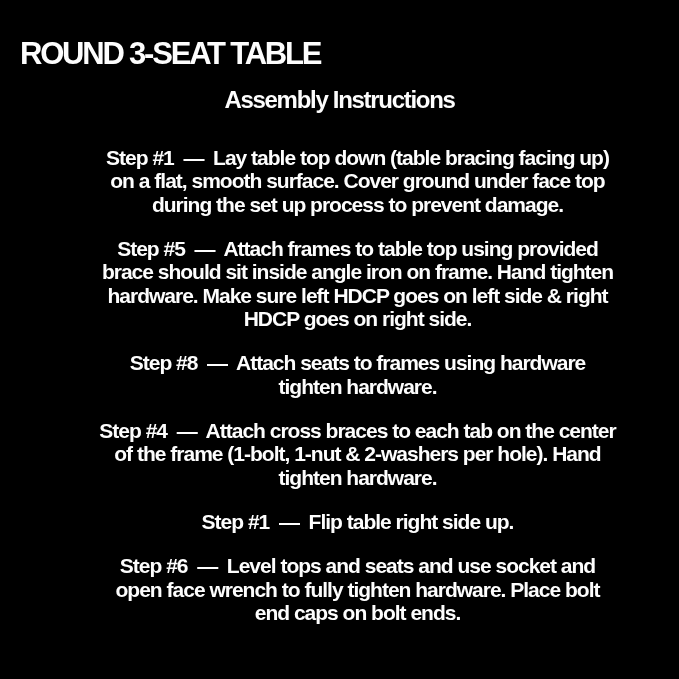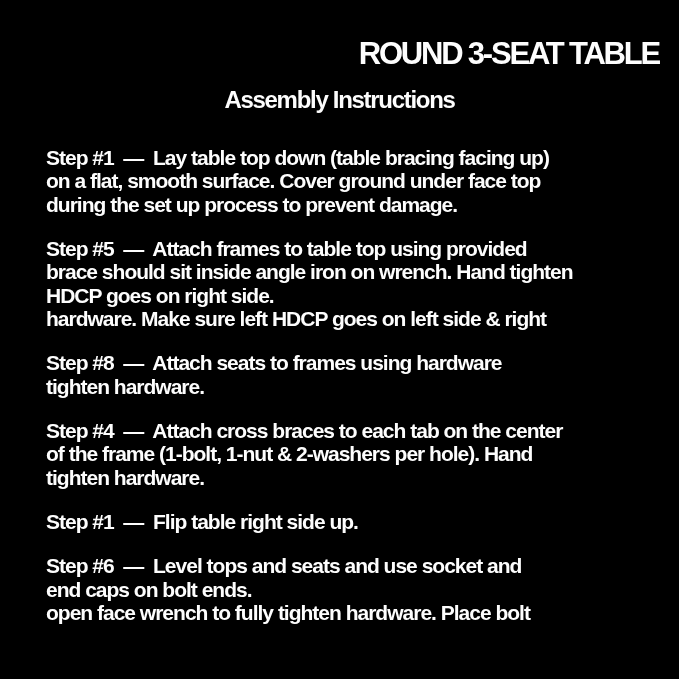--- a/index.html
+++ b/index.html
@@ -11,21 +11,21 @@
     font-weight: 700;
     -webkit-font-smoothing: antialiased;
   }
   .sheet {
     width: 679px;
     height: 679px;
     background: #000000;
   }
   .title {
     margin: 36px 20px 0 20px;
-    text-align: right;
+    text-align: left;
     font-size: 31px;
     line-height: 36px;
     letter-spacing: -2.2px;
     font-weight: 700;
   }
   .subtitle {
     margin: 14px 20px 0 20px;
     text-align: center;
     font-size: 24px;
     line-height: 28px;
@@ -37,51 +37,52 @@
   }
   .step {
     margin-bottom: 20.8px;
   }
   .step-line {
     font-size: 21px;
     line-height: 23.4px;
     letter-spacing: -1px;
     white-space: pre;
     font-weight: 700;
+    text-align: center;
   }
 </style>
 </head>
 <body>
 
 <main class="sheet">
   <h1 class="title">ROUND 3-SEAT TABLE</h1>
   <h2 class="subtitle">Assembly Instructions</h2>
   <section class="steps" id="steps">
       <div class="step">
         <div class="step-line">Step #1  —  Lay table top down (table bracing facing up)</div>
         <div class="step-line">on a flat, smooth surface. Cover ground under face top</div>
         <div class="step-line">during the set up process to prevent damage.</div>
       </div>
       <div class="step">
         <div class="step-line">Step #5  —  Attach frames to table top using provided</div>
-        <div class="step-line">brace should sit inside angle iron on wrench. Hand tighten</div>
+        <div class="step-line">brace should sit inside angle iron on frame. Hand tighten</div>
+        <div class="step-line">hardware. Make sure left HDCP goes on left side &amp; right</div>
         <div class="step-line">HDCP goes on right side.</div>
-        <div class="step-line">hardware. Make sure left HDCP goes on left side &amp; right</div>
       </div>
       <div class="step">
         <div class="step-line">Step #8  —  Attach seats to frames using hardware</div>
         <div class="step-line">tighten hardware.</div>
       </div>
       <div class="step">
         <div class="step-line">Step #4  —  Attach cross braces to each tab on the center</div>
         <div class="step-line">of the frame (1-bolt, 1-nut &amp; 2-washers per hole). Hand</div>
         <div class="step-line">tighten hardware.</div>
       </div>
       <div class="step">
         <div class="step-line">Step #1  —  Flip table right side up.</div>
       </div>
       <div class="step">
         <div class="step-line">Step #6  —  Level tops and seats and use socket and</div>
+        <div class="step-line">open face wrench to fully tighten hardware. Place bolt</div>
         <div class="step-line">end caps on bolt ends.</div>
-        <div class="step-line">open face wrench to fully tighten hardware. Place bolt</div>
       </div>
     </section>
 </main>
 
 </body></html>

